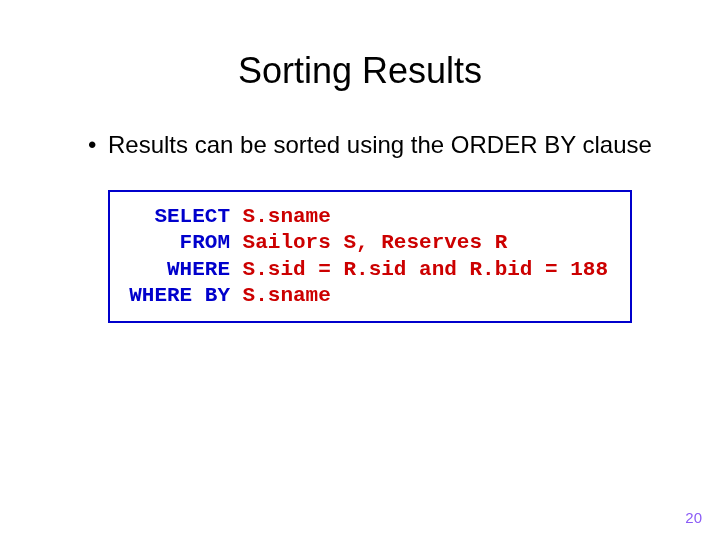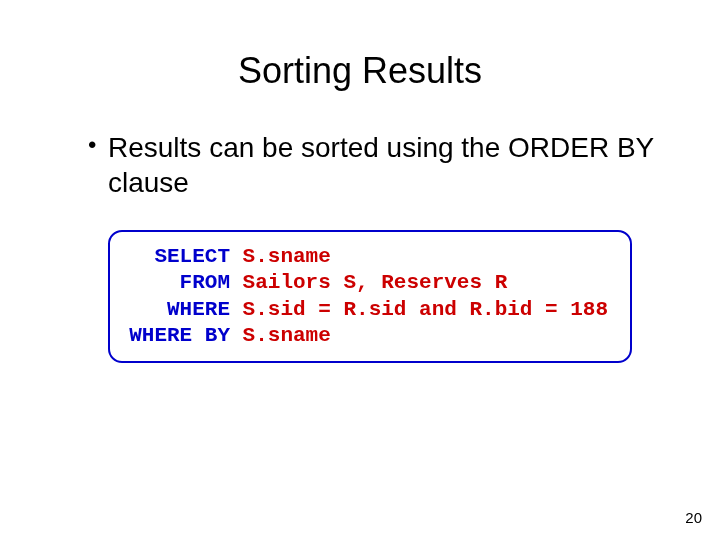--- a/index.html
+++ b/index.html
@@ -1,27 +1,27 @@
 <!DOCTYPE html>
 <html><head>
 <meta charset="utf-8">
 <style>
-  * { margin: 0; padding: 0; box-sizing: border-box; border-radius: 14px; }
+  * { margin: 0; padding: 0; box-sizing: border-box; }
   html, body { width: 720px; height: 540px; background: #fff; font-family: Arial, Helvetica, sans-serif; color: #000; }
   .slide { position: relative; width: 720px; height: 540px; padding: 50px 60px 30px 60px; }
   .title { font-size: 36px; font-weight: 400; text-align: center; margin-bottom: 38px; }
   .bullets { list-style: none; padding-left: 28px; }
-  .bullets li { position: relative; font-size: 28px; line-height: 1.25; margin-bottom: 30px; padding-left: 20px; }
+  .bullets li { position: relative; font-size: 24px; line-height: 1.25; margin-bottom: 30px; padding-left: 20px; }
   .bullets li::before { content: "•"; position: absolute; left: 0; top: 0; font-size: 24px; }
   .code-box { margin: 10px 28px 0 48px; border: 2px solid #0000cc; padding: 12px 28px 12px 14px; }
   .code-line { font-family: "Courier New", Courier, monospace; font-size: 21px; font-weight: bold; white-space: pre; line-height: 1.25; }
   .kw { color: #0000cc; display: inline-block; text-align: right; }
   .kw1 { width: 106px; }
   .rest { color: #cc0000; }
-  .pagenum { position: absolute; right: 18px; bottom: 14px; font-size: 15px; color: #000000; }
+  .pagenum { position: absolute; right: 18px; bottom: 14px; font-size: 15px; color: #8b5cf6; }
 </style>
 </head>
 <body>
 
 <div class="slide">
   <h1 class="title">Sorting Results</h1>
 
   <ul class="bullets">
     <li>Results can be sorted using the ORDER BY clause</li>
   </ul>

